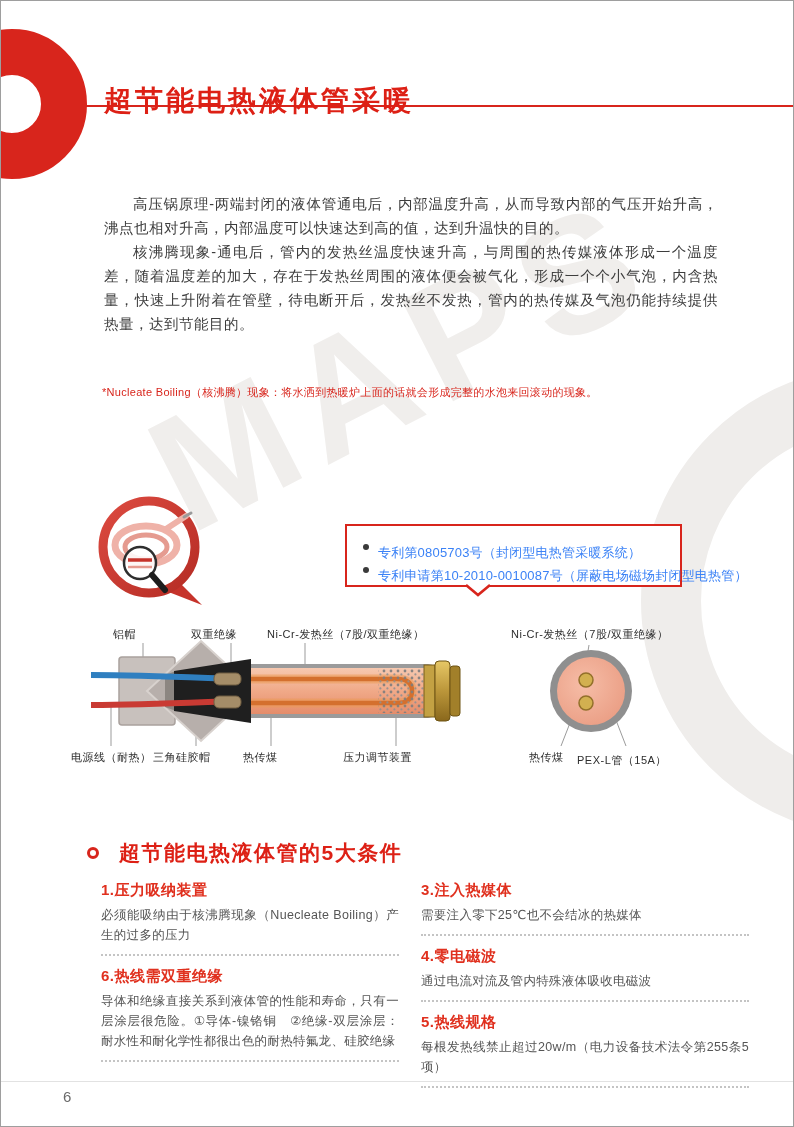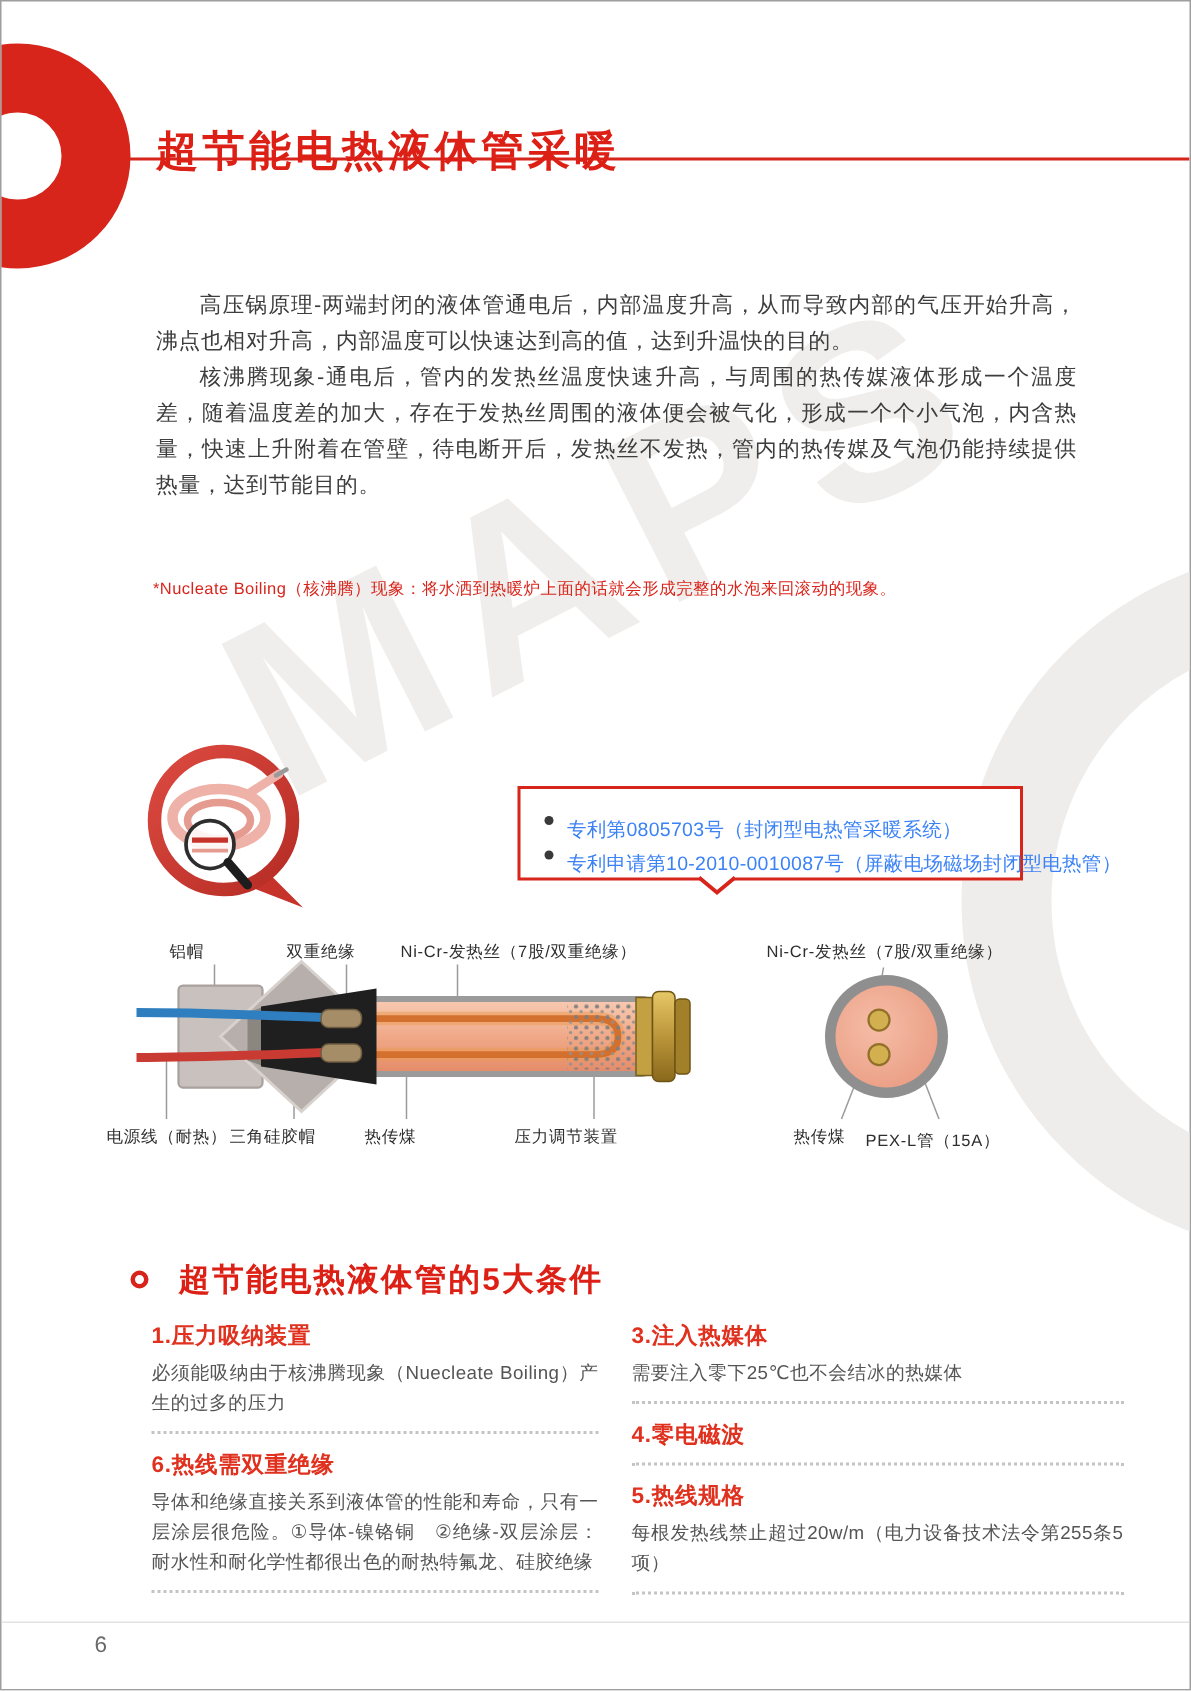--- a/index.html
+++ b/index.html
@@ -237,20 +237,21 @@
   </div>
 
   <div class="cond-col cond-col-right">
     <div class="cond-item">
       <p class="cond-title">3.注入热媒体</p>
       <p class="cond-body">需要注入零下25℃也不会结冰的热媒体</p>
       <hr class="dotline">
     </div>
     <div class="cond-item">
       <p class="cond-title">4.零电磁波</p>
+      <p class="cond-body">通过电流对流及管内特殊液体吸收电磁波</p>
       <hr class="dotline">
     </div>
     <div class="cond-item">
       <p class="cond-title">5.热线规格</p>
       <p class="cond-body">每根发热线禁止超过20w/m（电力设备技术法令第255条5项）</p>
       <hr class="dotline">
     </div>
   </div>
 
   <div class="footer-rule"></div>

